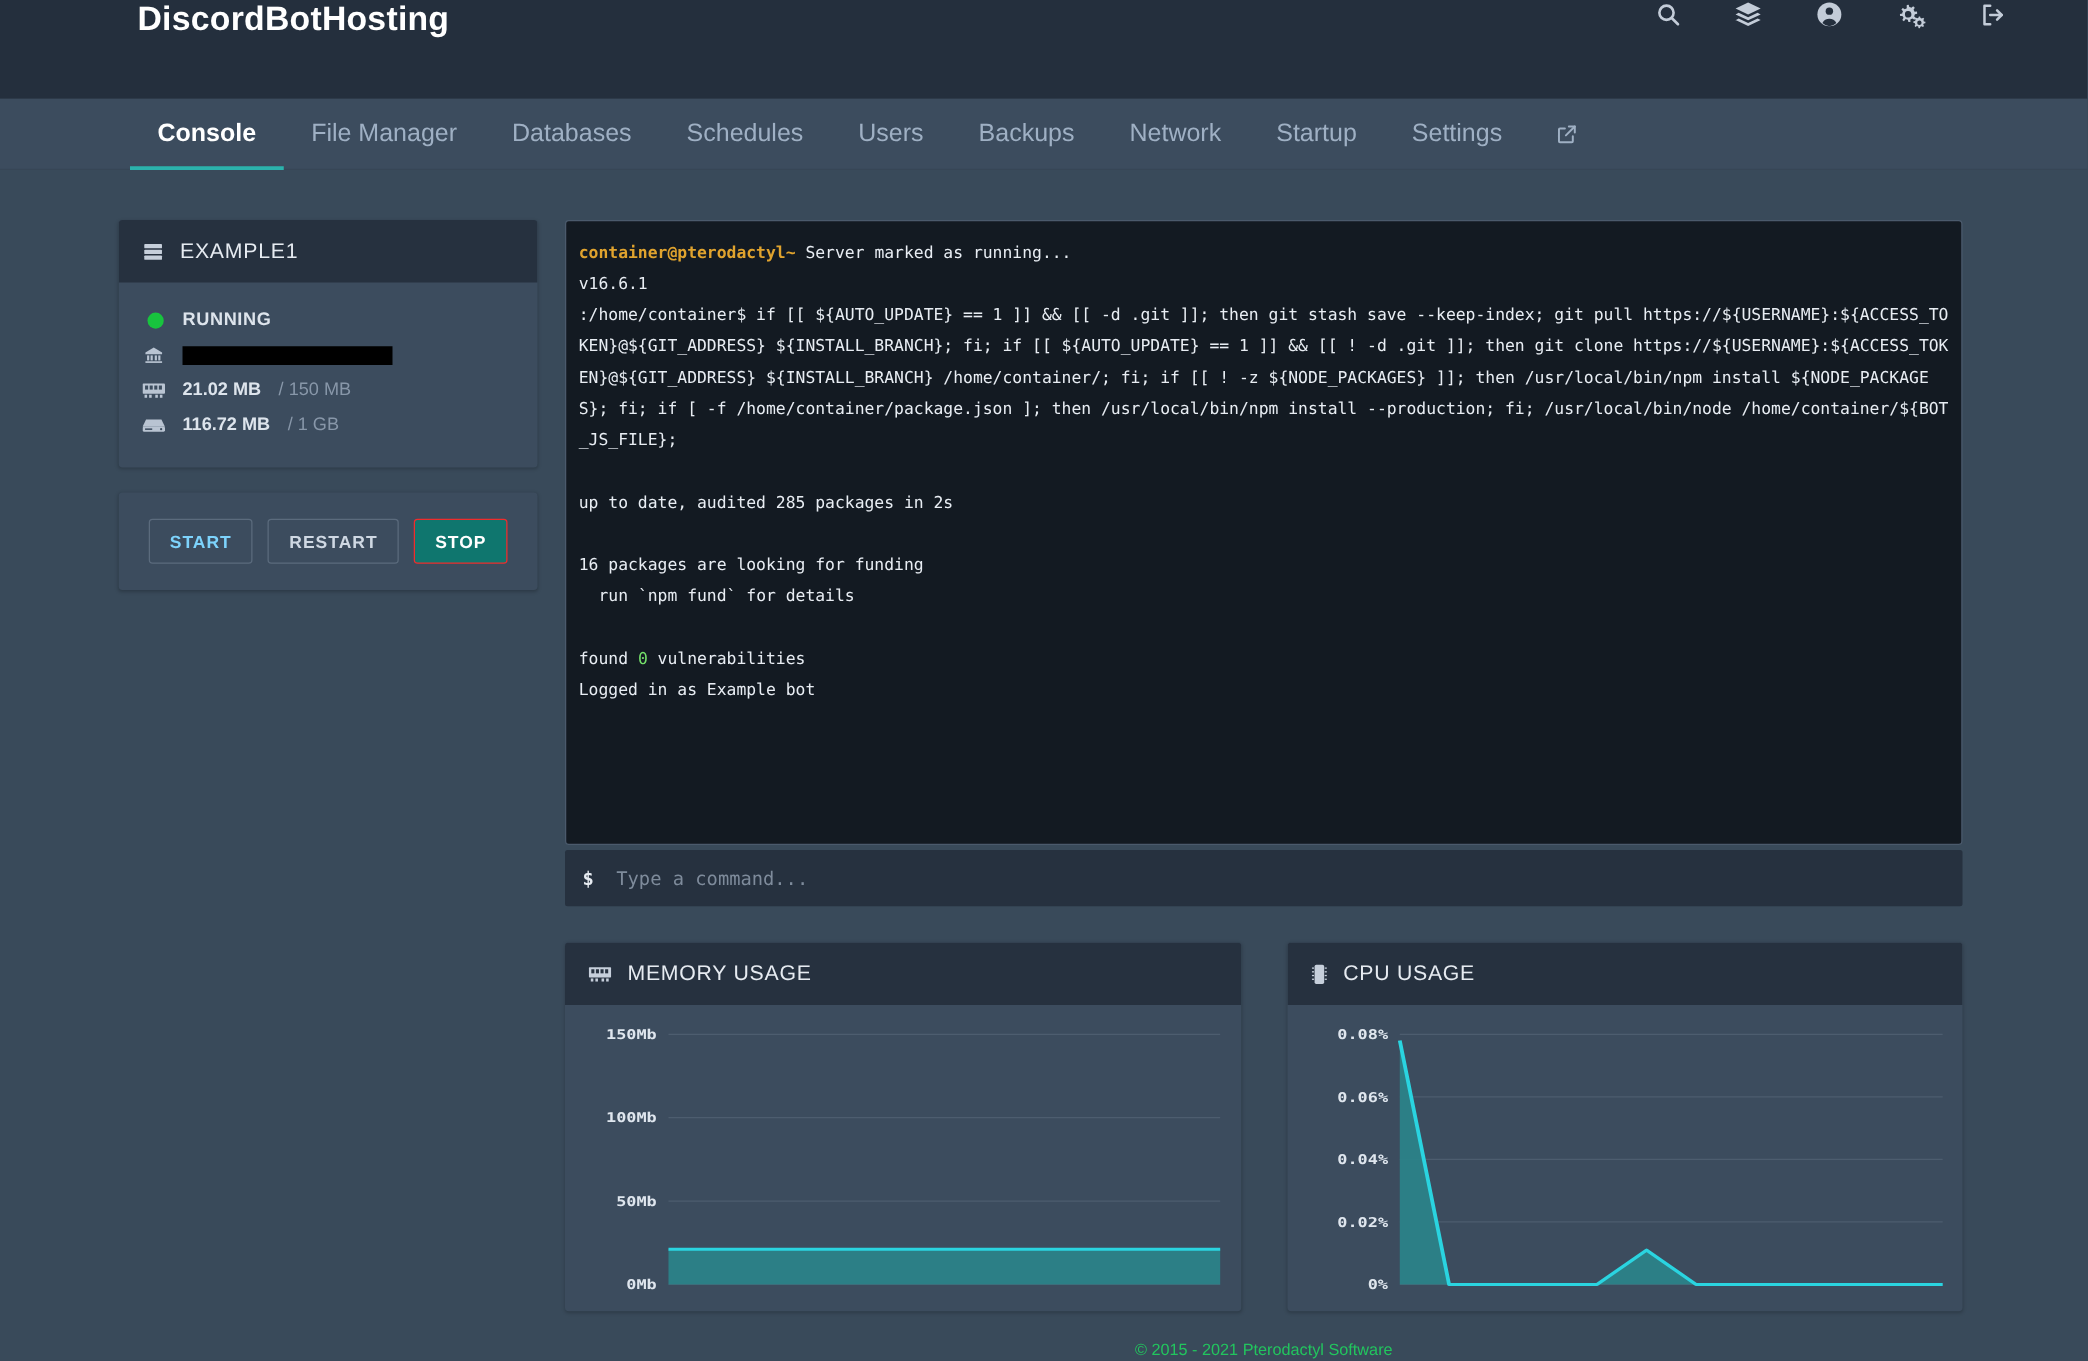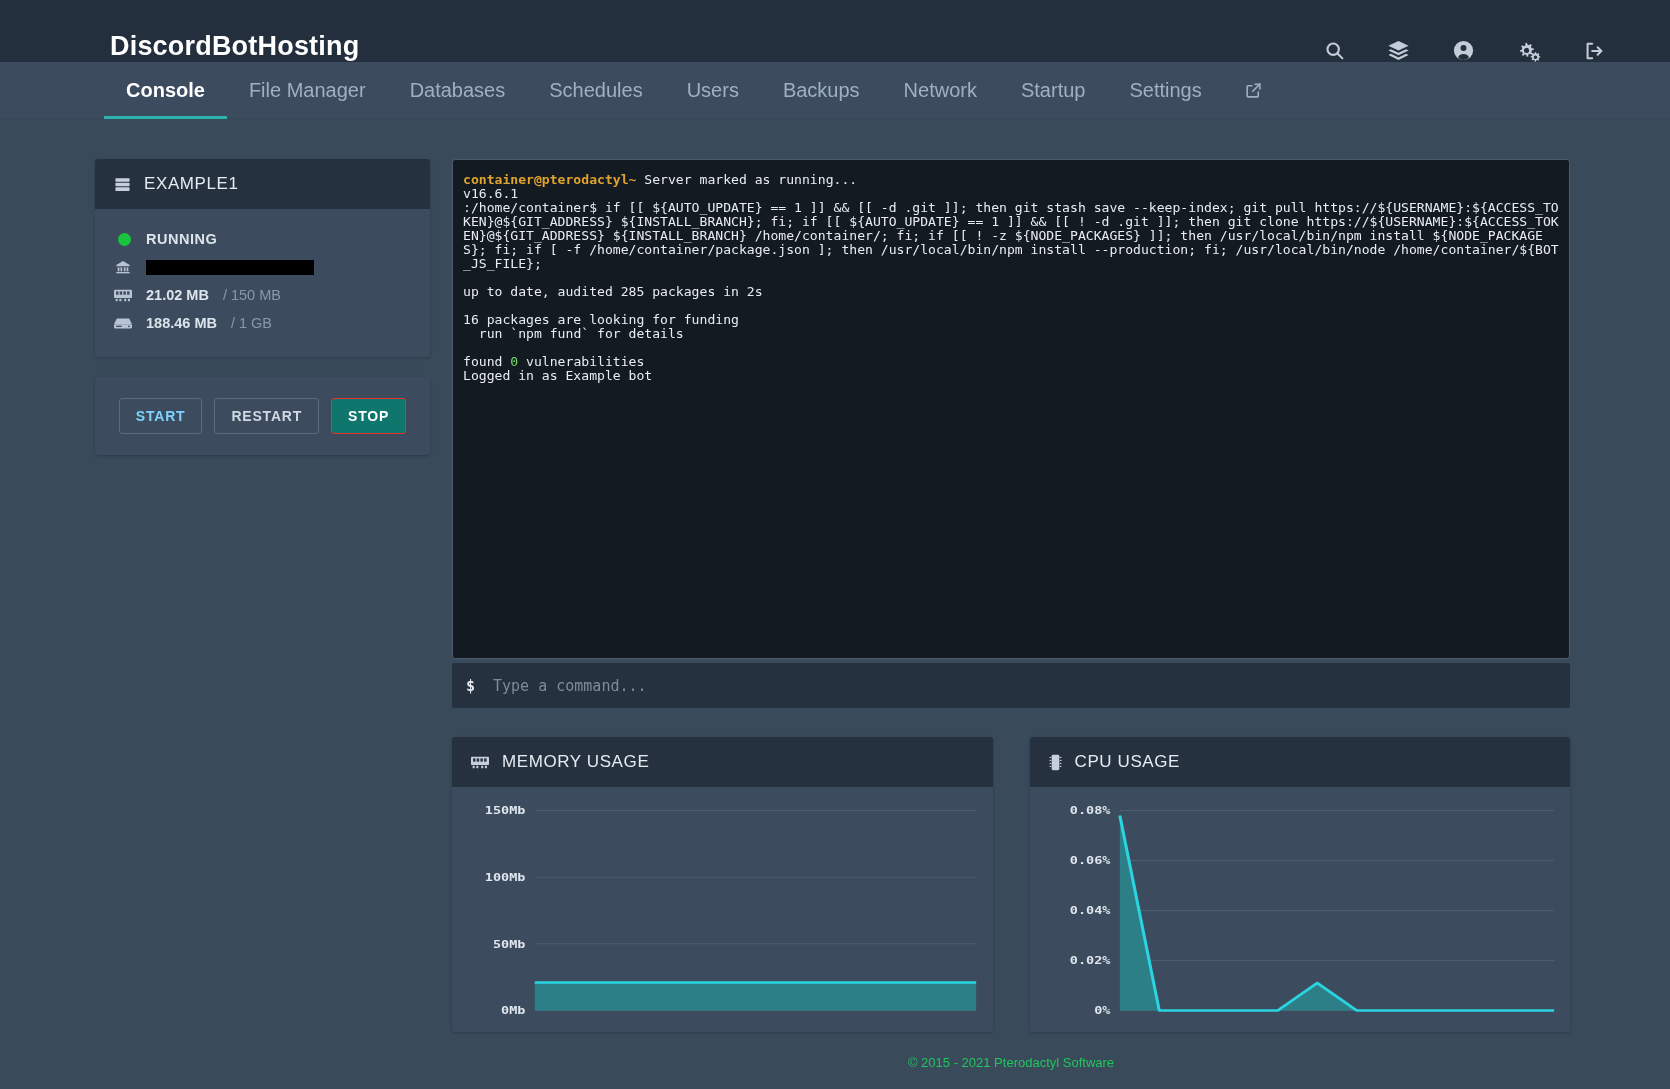--- a/index.html
+++ b/index.html
@@ -5,23 +5,23 @@
   * { box-sizing: border-box; margin: 0; padding: 0; }
   html, body {
     width: 1670px; height: 1089px;
     background: #394a5a;
     font-family: "Liberation Sans", sans-serif;
     overflow: hidden;
   }
 
   
   .topbar {
-    height: 62px;
+    height: 79px;
     background: #242f3d;
-    display: flex; align-items: flex-end;
+    display: flex; align-items: flex-start;
     padding: 0 40px 0 110px;
   }
   .brand {
     color: #ffffff;
     font-size: 27px;
     font-weight: bold;
     letter-spacing: .2px;
   }
   .topbar-icons {
     margin-left: auto;
@@ -125,21 +125,21 @@
     background: #131a22;
     border: 1px solid #4b5a6c;
     border-radius: 3px;
     height: 500px;
     padding: 13px 10px 10px 10px;
     overflow: hidden;
   }
   .console pre {
     font-family: "DejaVu Sans Mono", monospace;
     font-size: 13.1px;
-    line-height: 14px;
+    line-height: 25px;
     color: #e8edf3;
     white-space: pre-wrap;
     word-break: break-all;
   }
   .c-user { color: #e0a32e; font-weight: bold; }
   .c-green { color: #74e06a; }
 
   .cmdbar {
     margin-top: 4px;
     background: #26313f;
@@ -309,21 +309,21 @@
         </div>
         <div class="stat-row">
           <span class="stat-icon">
             <svg width="18" height="13" viewBox="0 0 22 15" fill="currentColor">
                 <path d="M3.5 1.5h15l3.5 7H0l3.5-7z"></path>
                 <rect x="0" y="8.5" width="22" height="5" rx="1.4"></rect>
                 <circle cx="18.2" cy="11" r="1.1" fill="#3c4c5e"></circle>
                 <rect x="2.5" y="10.2" width="7" height="1.5" fill="#3c4c5e"></rect>
               </svg>
           </span>
-          <span>188.46 MB</span>
+          <span>116.72 MB</span>
           <span class="muted">/ 1 GB</span>
         </div>
       </div>
     </div>
 
     <div class="actions">
       <button class="btn start">START</button>
       <button class="btn restart">RESTART</button>
       <button class="btn stop">STOP</button>
     </div>

